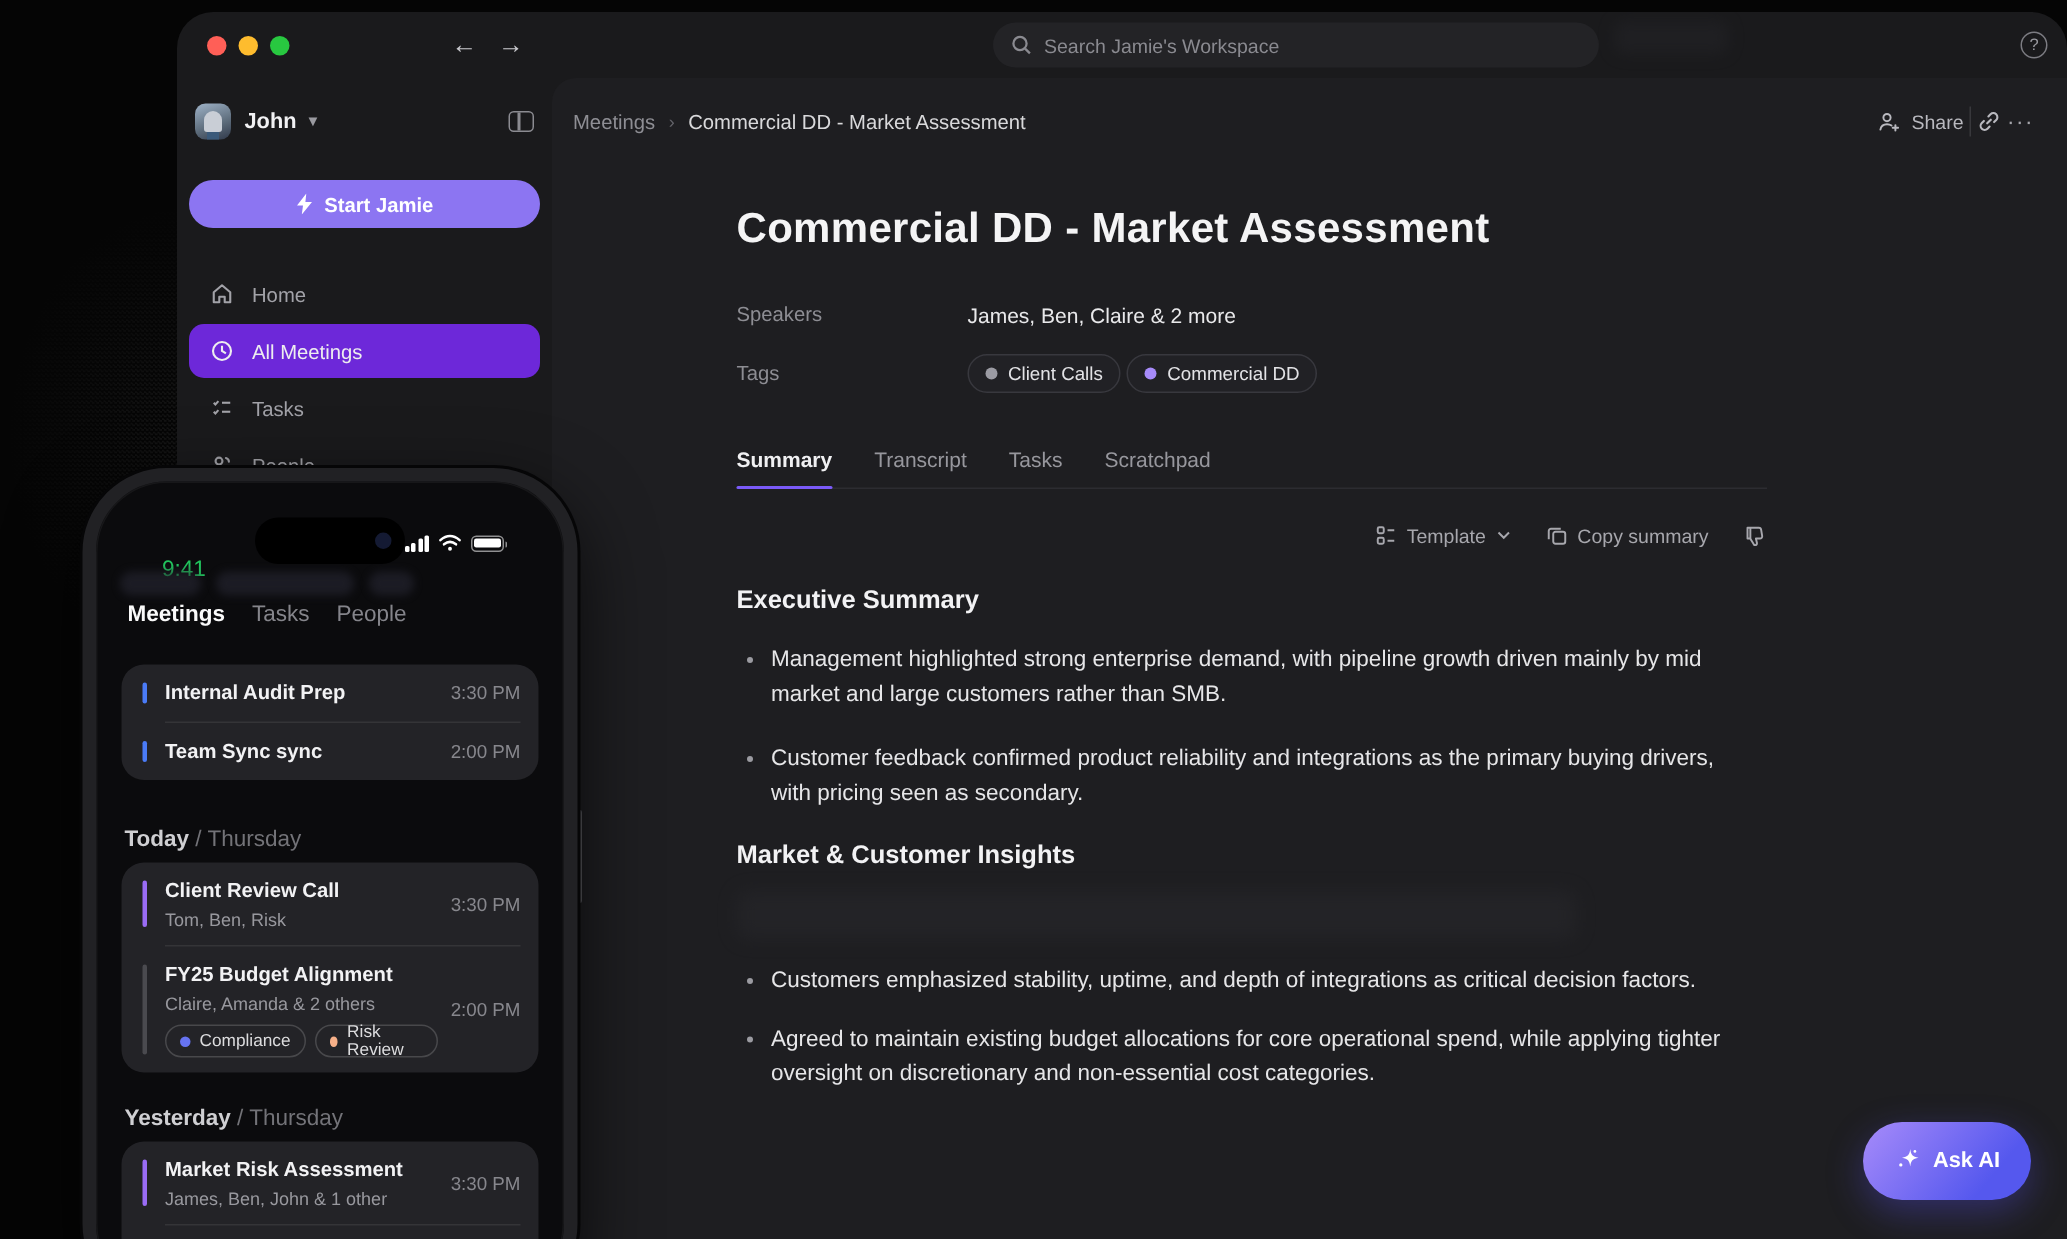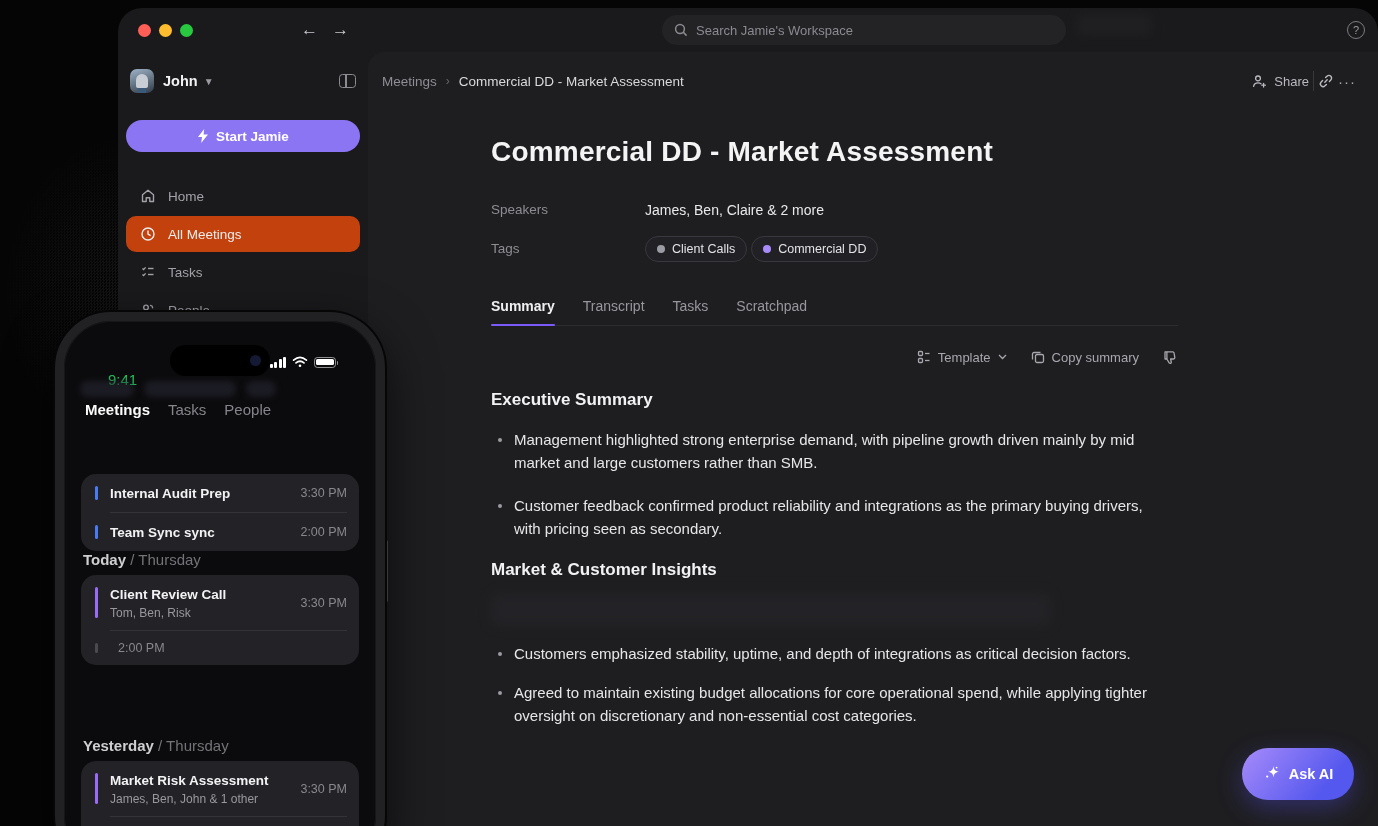--- a/index.html
+++ b/index.html
@@ -40,21 +40,21 @@
   .chev { color:#9a9aa0; font-size:10px; margin-left:6px; }
   .panel-toggle { margin-left:auto; width:17px; height:14px; border:1.6px solid #8b8b91; border-radius:3.5px; position:relative; }
   .panel-toggle::after{ content:""; position:absolute; left:5px; top:0; bottom:0; width:1.6px; background:#8b8b91; }
   .start-btn { margin:22px 0 0; height:32px; width:100%; border:none; border-radius:16px;
     background:var(--accent-purple,#8c75f2); color:#fff; font-size:13.5px; font-weight:600;
     display:flex; align-items:center; justify-content:center; gap:7px; cursor:pointer;
     font-family:inherit; }
   .nav { margin-top:26px; display:flex; flex-direction:column; gap:2px; }
   .nav-item { height:36px; display:flex; align-items:center; gap:12px; padding:0 14px;
     color:#a2a2a8; font-size:13.5px; border-radius:10px; }
-  .nav-item.active { background:#c2410c; color:#ededef; }
+  .nav-item.active { background:#6d28d9; color:#ededef; }
   .nav-item svg { flex:0 0 auto; }
 
   
   .main { position:absolute; left:250px; top:44px; right:0; bottom:0; background:#1e1e21;
     border-top-left-radius:16px; overflow:hidden; }
   .main-header { height:58px; display:flex; align-items:center; padding:0 22px 0 14px; }
   .crumbs { display:flex; align-items:center; gap:9px; font-size:13.5px; }
   .crumb-parent { color:#8e8e94; } .crumb-sep { color:#64646a; font-size:12px; } .crumb-cur { color:#d9d9db; }
   .actions { margin-left:auto; display:flex; align-items:center; gap:4px; color:#b9b9bf; font-size:13px; }
   .act { display:flex; align-items:center; gap:7px; cursor:pointer; }
@@ -114,21 +114,21 @@
   .sig i { width:2.8px; background:#fff; border-radius:1px; display:block; }
   .battery { width:22px; height:11px; border:1px solid rgba(255,255,255,.55); border-radius:3.5px; padding:1.4px; position:relative; }
   .battery::before { content:""; display:block; width:100%; height:100%; background:#fff; border-radius:1.5px; }
   .battery::after { content:""; position:absolute; right:-3.4px; top:3px; width:1.8px; height:4.6px;
     background:rgba(255,255,255,.55); border-radius:0 2px 2px 0; }
   .blur-chips { position:absolute; left:16px; top:60px; display:flex; gap:10px; }
   .blur-chips i { display:block; height:16px; border-radius:8px; background:#23232e; filter:blur(3px); opacity:.7; }
   .p-tabs { position:absolute; left:21px; top:80px; display:flex; gap:18px; font-size:15px; color:#85858b; }
   .p-tab.active { color:#fafafa; font-weight:700; }
   .p-card { position:absolute; left:17px; right:17px; background:#232327; border-radius:15px; padding:0 12px; }
-  .card1 { top:122px;margin-top:31px; } .card2 { top:254px; } .card3 { top:440px; height:130px; }
+  .card1 { top:122px; } .card2 { top:254px; } .card3 { top:440px; height:130px; }
   .p-item { display:flex; align-items:center; padding:10px 0; }
   .p-bar { flex:0 0 3px; border-radius:2px; align-self:stretch; margin:2px 12px 2px 2px; }
   .bar-blue { background:var(--bar-blue,#4a7bf7); }
   .bar-purple { background:var(--bar-purple,#9a6cf5); }
   .bar-gray { background:var(--bar-gray,#4a4a4f); }
   .p-item-main { flex:1 1 auto; min-width:0; }
   .p-title { color:#f2f2f4; font-size:13.5px; font-weight:700; }
   .p-sub { color:#98989e; font-size:12px; margin-top:3px; }
   .p-time-r { flex:0 0 auto; color:#87878d; font-size:12.5px; margin-left:8px; }
   .p-div { border-top:1px solid rgba(255,255,255,.08); margin-left:17px; }
@@ -402,20 +402,34 @@
           <span class="p-bar bar-purple"></span>
           <span class="p-item-main">
             <span class="p-title">Client Review Call</span>
             <div class="p-sub">Tom, Ben, Risk</div>
           </span>
           <span class="p-time-r">3:30 PM</span>
         </div>
         <div class="p-div"></div>
         <div class="p-item">
           <span class="p-bar bar-gray"></span>
+          <span class="p-item-main">
+            <span class="p-title">FY25 Budget Alignment</span>
+            <div class="p-sub">Claire, Amanda &amp; 2 others</div>
+            <div class="p-tags">
+              <span class="p-chip">
+                  <span class="dot dot-compliance"></span>
+                  <span>Compliance</span>
+                </span>
+              <span class="p-chip">
+                  <span class="dot dot-risk"></span>
+                  <span>Risk Review</span>
+                </span>
+            </div>
+          </span>
           <span class="p-time-r">2:00 PM</span>
         </div>
       </div>
 
       <div class="p-sec sec-b">
         <span class="strong">Yesterday</span><span class="dim"> / Thursday</span>
       </div>
 
       <div class="p-card card3">
         <div class="p-item">

